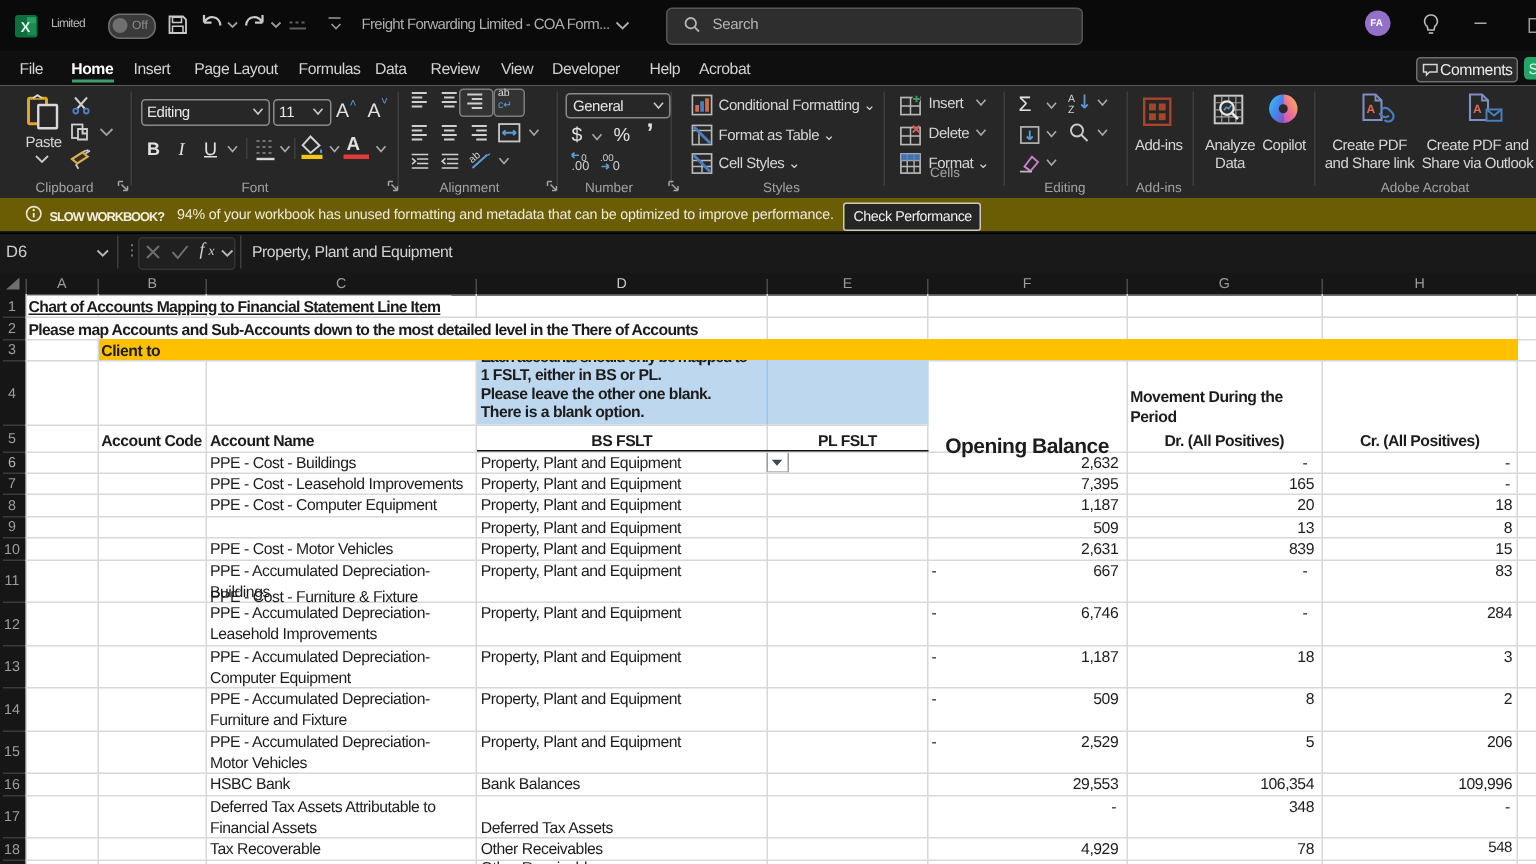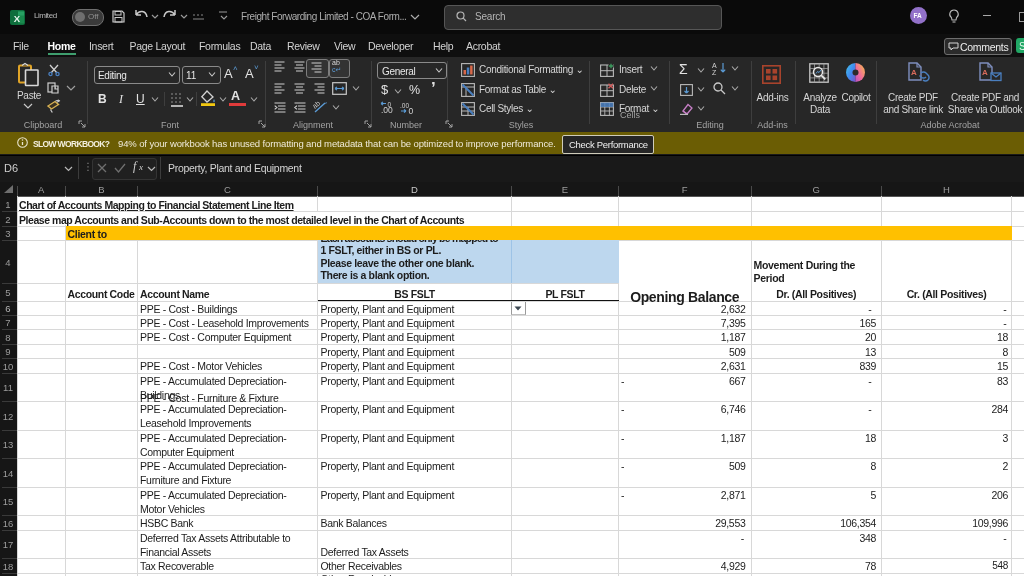--- a/index.html
+++ b/index.html
@@ -484,21 +484,21 @@
 <div class="ab" style="left:17px;top:529.5px;width:1007px;height:1px;background:#d8d8d8"></div>
 <div class="ab" style="left:17px;top:558.0px;width:1007px;height:1px;background:#d8d8d8"></div>
 <div class="ab" style="left:17px;top:572.5px;width:1007px;height:1px;background:#d8d8d8"></div>
 <div class="ab" style="left:65.5px;top:226px;width:946px;height:14px;background:#ffc000"></div>
 <div class="ab" style="left:317.5px;top:240px;width:301px;height:43px;background:#bdd7ee"></div>
 <div class="ab" style="left:511px;top:240px;width:1px;height:43px;background:#9dc3e6"></div>
 <div class="ab" style="left:317.5px;top:299.5px;width:301px;height:1.5px;background:#111"></div>
 <div class="ab" style="left:18px;top:197px;width:283px;height:13px;background:#fff"></div>
 <div class="ab" style="left:18px;top:212px;width:450px;height:13px;background:#fff"></div>
 <div class="tx" style="left:19px;top:198.5px;font-size:10.5px;letter-spacing:-0.45px;font-weight:bold;color:#1c1c1c;"><span style="text-decoration:underline">Chart of Accounts Mapping to Financial Statement Line Item</span></div>
-<div class="tx" style="left:19px;top:213.5px;font-size:10.5px;letter-spacing:-0.45px;font-weight:bold;color:#1c1c1c;">Please map Accounts and Sub-Accounts down to the most detailed level in the Chart of Accounts</div>
+<div class="tx" style="left:19px;top:213.5px;font-size:10.5px;letter-spacing:-0.45px;font-weight:bold;color:#1c1c1c;">Please map Accounts and Sub-Accounts down to the most detailed level in the There of Accounts</div>
 <div class="tx" style="left:67.5px;top:228px;font-size:10.5px;letter-spacing:-0.3px;font-weight:bold;color:#1c1c1c;">Client to</div>
 <div class="ab" style="left:317.5px;top:240px;width:300px;height:43px;overflow:hidden">
 <div style="position:absolute;left:3px;top:-8.5px;font-size:10.5px;letter-spacing:-0.35px;font-weight:bold;color:#1c1c1c;line-height:12.6px;white-space:nowrap">
 <span style="letter-spacing:-0.78px">Each accounts should only be mapped to</span><br>1 FSLT, either in BS or PL.<br>Please leave the other one blank.<br>There is a blank option.</div>
   </div>
 <div class="tx" style="left:753.5px;top:258.5px;font-size:10.5px;letter-spacing:-0.3px;font-weight:bold;color:#1c1c1c;">Movement During the</div>
 <div class="tx" style="left:753.5px;top:271.5px;font-size:10.5px;letter-spacing:-0.3px;font-weight:bold;color:#1c1c1c;">Period</div>
 <div class="tx" style="left:67.5px;top:287.5px;font-size:10.5px;letter-spacing:-0.35px;font-weight:bold;color:#1c1c1c;">Account Code</div>
 <div class="tx" style="left:140px;top:287.5px;font-size:10.5px;letter-spacing:-0.35px;font-weight:bold;color:#1c1c1c;">Account Name</div>
 <div class="tx" style="left:414.5px;top:287.5px;font-size:10.5px;letter-spacing:-0.35px;font-weight:bold;color:#1c1c1c;transform:translateX(-50%)">BS FSLT</div>
@@ -555,21 +555,21 @@
 <div class="tx" style="left:140px;top:460.0px;font-size:10.5px;letter-spacing:-0.3px;font-weight:normal;color:#1c1c1c;">PPE - Accumulated Depreciation-</div>
 <div class="tx" style="left:140px;top:474.3px;font-size:10.5px;letter-spacing:-0.3px;font-weight:normal;color:#1c1c1c;">Furniture and Fixture</div>
 <div class="tx" style="left:320.5px;top:460.0px;font-size:10.5px;letter-spacing:-0.3px;font-weight:normal;color:#1c1c1c;">Property, Plant and Equipment</div>
 <div class="tx" style="left:745.5px;top:460.0px;font-size:10.5px;letter-spacing:-0.3px;color:#1c1c1c;transform:translateX(-100%)">509</div>
 <div class="tx" style="left:621px;top:460.0px;font-size:10.5px;letter-spacing:-0.3px;font-weight:normal;color:#1c1c1c;">-</div>
 <div class="tx" style="left:876px;top:460.0px;font-size:10.5px;letter-spacing:-0.3px;color:#1c1c1c;transform:translateX(-100%)">8</div>
 <div class="tx" style="left:1008px;top:460.0px;font-size:10.5px;letter-spacing:-0.3px;color:#1c1c1c;transform:translateX(-100%)">2</div>
 <div class="tx" style="left:140px;top:488.5px;font-size:10.5px;letter-spacing:-0.3px;font-weight:normal;color:#1c1c1c;">PPE - Accumulated Depreciation-</div>
 <div class="tx" style="left:140px;top:502.8px;font-size:10.5px;letter-spacing:-0.3px;font-weight:normal;color:#1c1c1c;">Motor Vehicles</div>
 <div class="tx" style="left:320.5px;top:488.5px;font-size:10.5px;letter-spacing:-0.3px;font-weight:normal;color:#1c1c1c;">Property, Plant and Equipment</div>
-<div class="tx" style="left:745.5px;top:488.5px;font-size:10.5px;letter-spacing:-0.3px;color:#1c1c1c;transform:translateX(-100%)">2,871</div>
+<div class="tx" style="left:745.5px;top:488.5px;font-size:10.5px;letter-spacing:-0.3px;color:#1c1c1c;transform:translateX(-100%)">2,529</div>
 <div class="tx" style="left:621px;top:488.5px;font-size:10.5px;letter-spacing:-0.3px;font-weight:normal;color:#1c1c1c;">-</div>
 <div class="tx" style="left:876px;top:488.5px;font-size:10.5px;letter-spacing:-0.3px;color:#1c1c1c;transform:translateX(-100%)">5</div>
 <div class="tx" style="left:1008px;top:488.5px;font-size:10.5px;letter-spacing:-0.3px;color:#1c1c1c;transform:translateX(-100%)">206</div>
 <div class="tx" style="left:140px;top:517.0px;font-size:10.5px;letter-spacing:-0.3px;font-weight:normal;color:#1c1c1c;">HSBC Bank</div>
 <div class="tx" style="left:320.5px;top:517.0px;font-size:10.5px;letter-spacing:-0.3px;font-weight:normal;color:#1c1c1c;">Bank Balances</div>
 <div class="tx" style="left:745.5px;top:517.0px;font-size:10.5px;letter-spacing:-0.3px;color:#1c1c1c;transform:translateX(-100%)">29,553</div>
 <div class="tx" style="left:876px;top:517.0px;font-size:10.5px;letter-spacing:-0.3px;color:#1c1c1c;transform:translateX(-100%)">106,354</div>
 <div class="tx" style="left:1008px;top:517.0px;font-size:10.5px;letter-spacing:-0.3px;color:#1c1c1c;transform:translateX(-100%)">109,996</div>
 <div class="tx" style="left:140px;top:531.5px;font-size:10.5px;letter-spacing:-0.3px;font-weight:normal;color:#1c1c1c;">Deferred Tax Assets Attributable to</div>
 <div class="tx" style="left:140px;top:545.8px;font-size:10.5px;letter-spacing:-0.3px;font-weight:normal;color:#1c1c1c;">Financial Assets</div>

